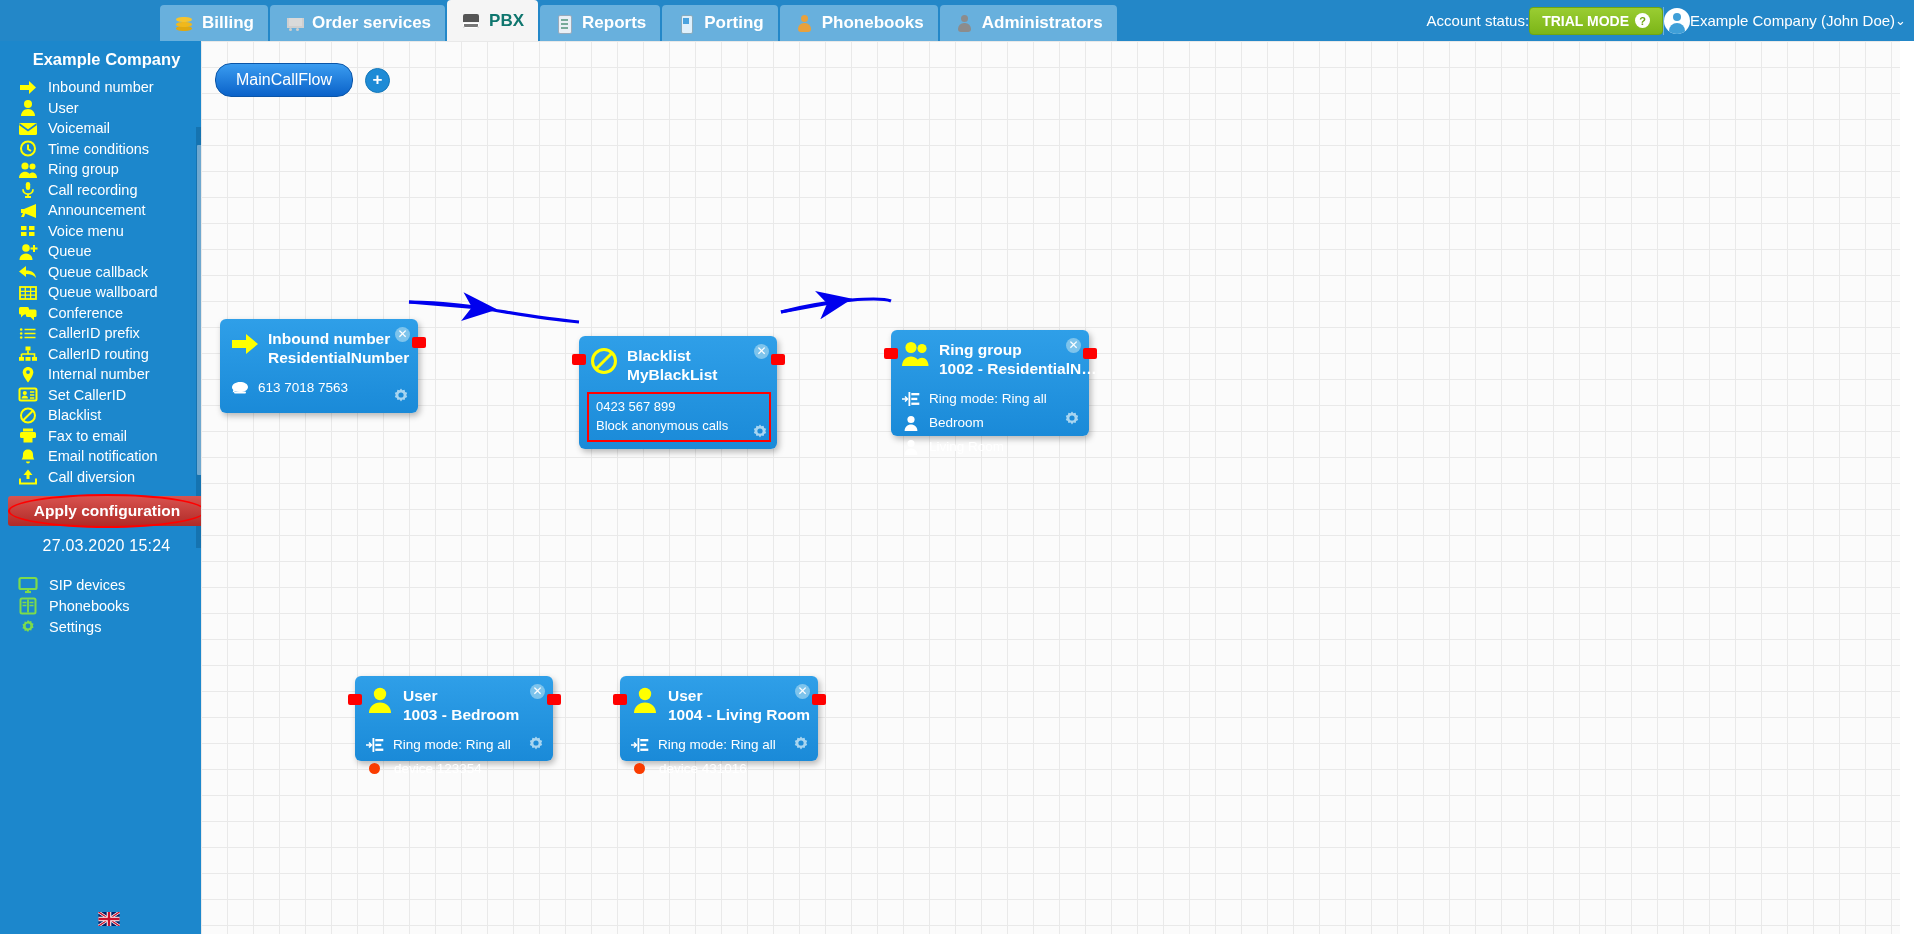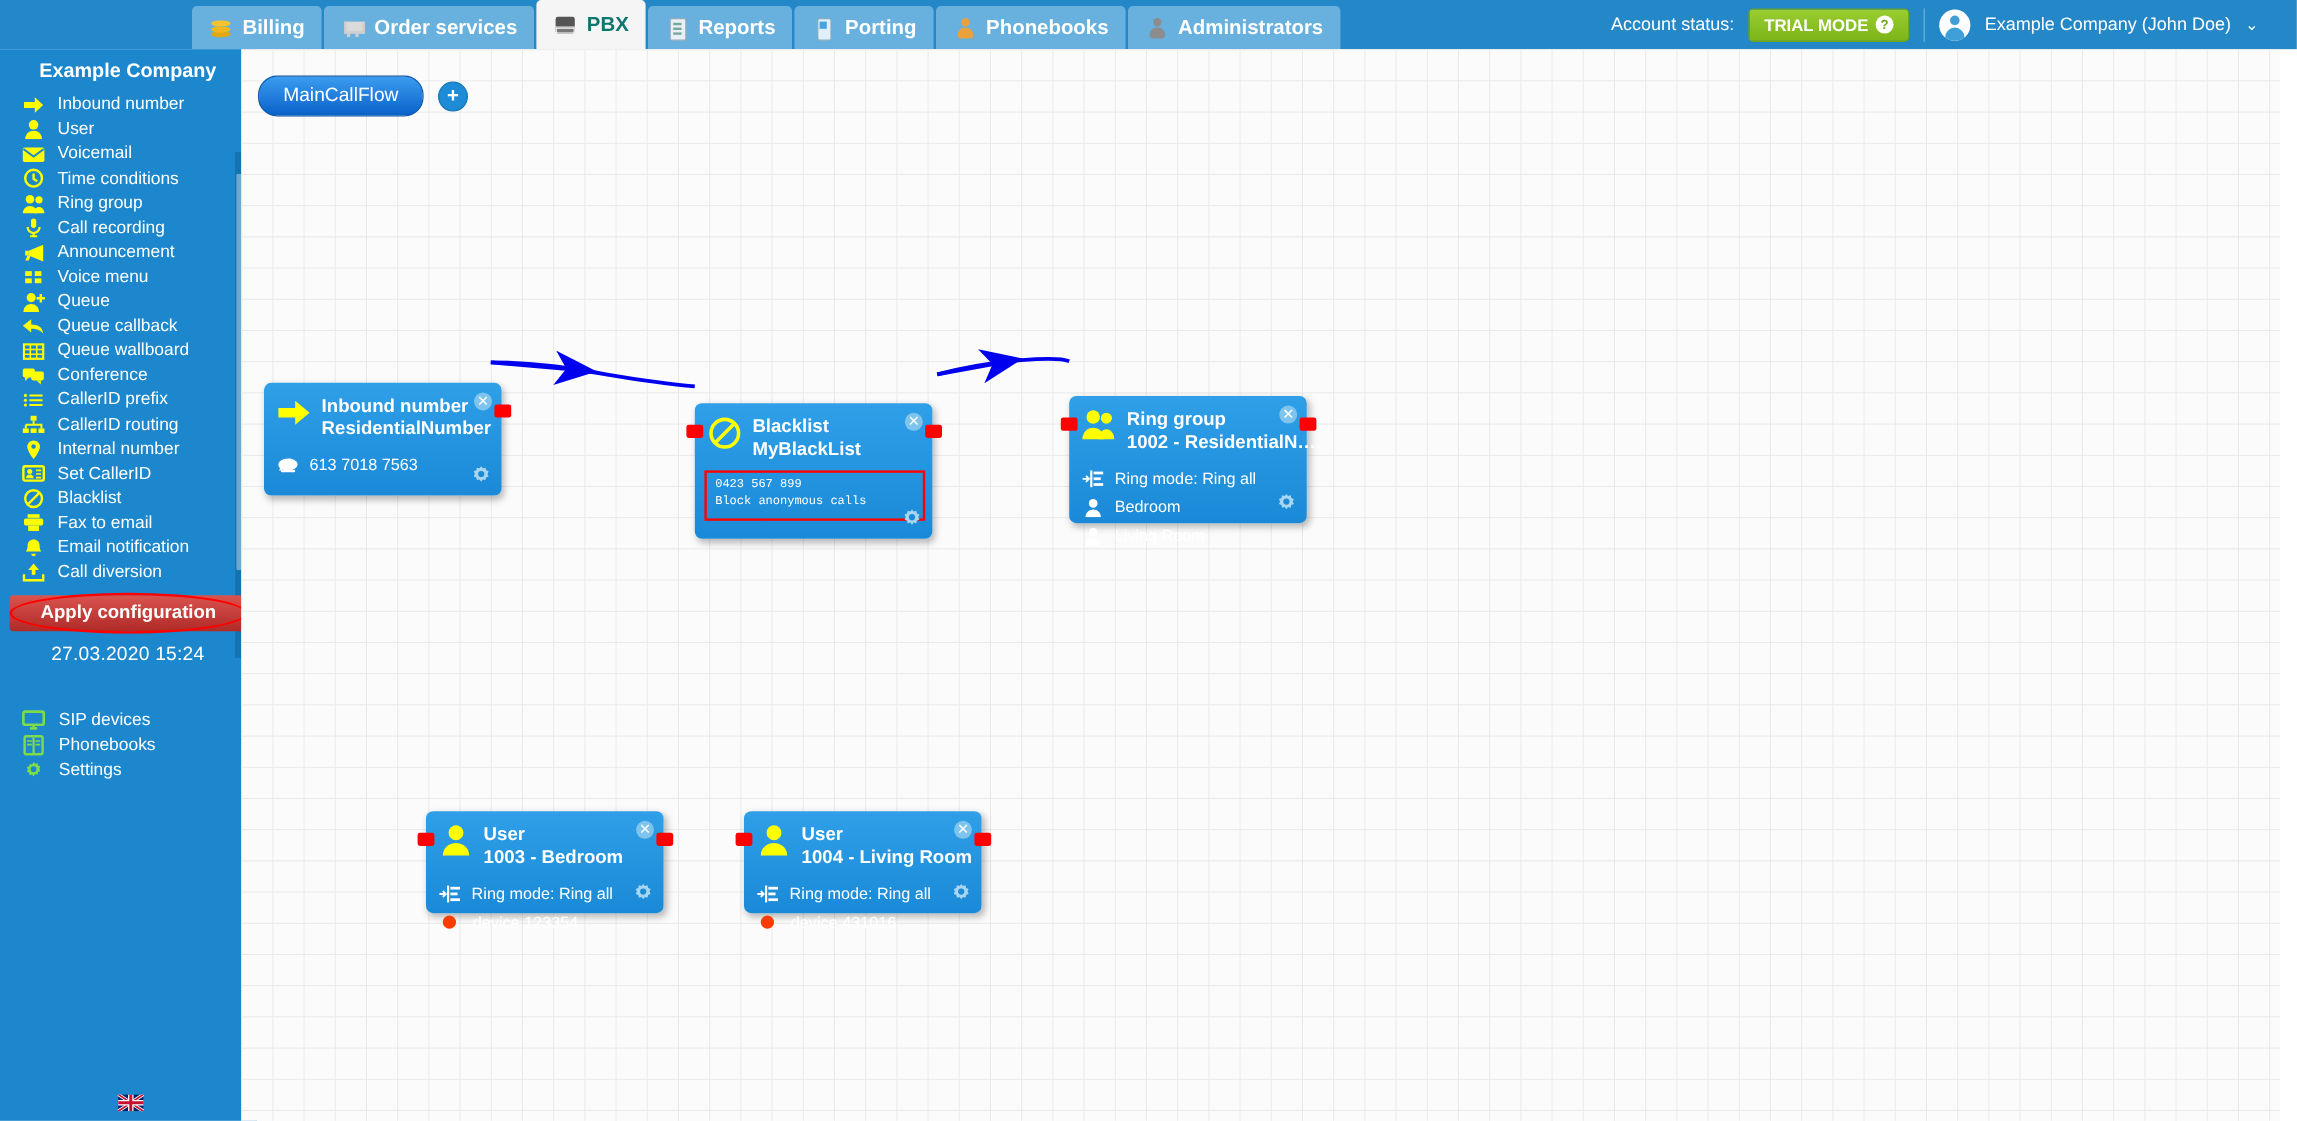--- a/index.html
+++ b/index.html
@@ -79,21 +79,21 @@
   }
   .ico-person::after {
     content: ""; position: absolute; left: 4px; top: 10px; width: 13px; height: 9px;
     border-radius: 6px 6px 3px 3px; background: #e8a13c;
   }
   .ico-person.grey::before { background: #8c8c8c; }
   .ico-person.grey::after { background: #8c8c8c; }
 
   #account-area {
     margin-left: auto; display: flex; align-items: center; height: 41px;
-    padding-right: 32px; gap: 12px; color: #ffffff; font-size: 15px;
+    padding-right: 8px; color: #ffffff; font-size: 15px;
   }
   #trial-badge {
     background: linear-gradient(#9acd32, #7cb518);
     border: 1px solid #6fa612; border-radius: 4px;
     color: #ffffff; font-weight: bold; font-size: 14px;
     padding: 5px 12px; display: flex; align-items: center; gap: 6px;
     cursor: pointer;
   }
   .qmark {
     width: 15px; height: 15px; border-radius: 50%; background: #ffffff; color: #6fa612;
@@ -178,21 +178,21 @@
     cursor: pointer;
   }
   #play-tri {
     width: 0; height: 0; margin-left: 4px;
     border-left: 14px solid #ffffff;
     border-top: 8px solid transparent;
     border-bottom: 8px solid transparent;
   }
   #intro-label { font-size: 14.5px; font-weight: bold; margin-top: 12px; }
 
-  #bottom-menu { margin-top: 34px; }
+  #bottom-menu { margin-top: 19px; }
   .bmenu-item {
     display: flex; align-items: center; gap: 11px;
     height: 21px; padding-left: 18px; font-size: 14.5px; cursor: pointer;
   }
   .bico { width: 20px; height: 18px; position: relative; flex: 0 0 auto; color: #7ddc4b; }
 
   #flag { position: absolute; left: 98px; bottom: 8px; width: 22px; height: 14px; cursor: pointer; }
 
   
   #canvas {
@@ -252,21 +252,21 @@
   }
   .row-ico { width: 18px; height: 16px; position: relative; flex: 0 0 auto; color: #ffffff; }
   .port {
     position: absolute; width: 14px; height: 11px;
     background: #ff0000; border-radius: 2px; cursor: pointer;
   }
   .hl-box {
     margin: 3px 6px 0 8px; border: 2.5px solid #ff0000;
     padding: 4px 6px 5px 7px;
   }
-  .hl-line { font-size: 10px; line-height: 1.45; color: #ffffff; font-family: Liberation Mono, monospace; }
+  .hl-line { font-size: 13px; line-height: 1.45; color: #ffffff; }
   .dot-red {
     width: 11px; height: 11px; border-radius: 50%; background: #fa3c00;
     display: inline-block; flex: 0 0 auto; margin-left: 3px;
   }
 </style>
 </head>
 <body>
 
 <div id="topbar">
   <div id="tabs">

